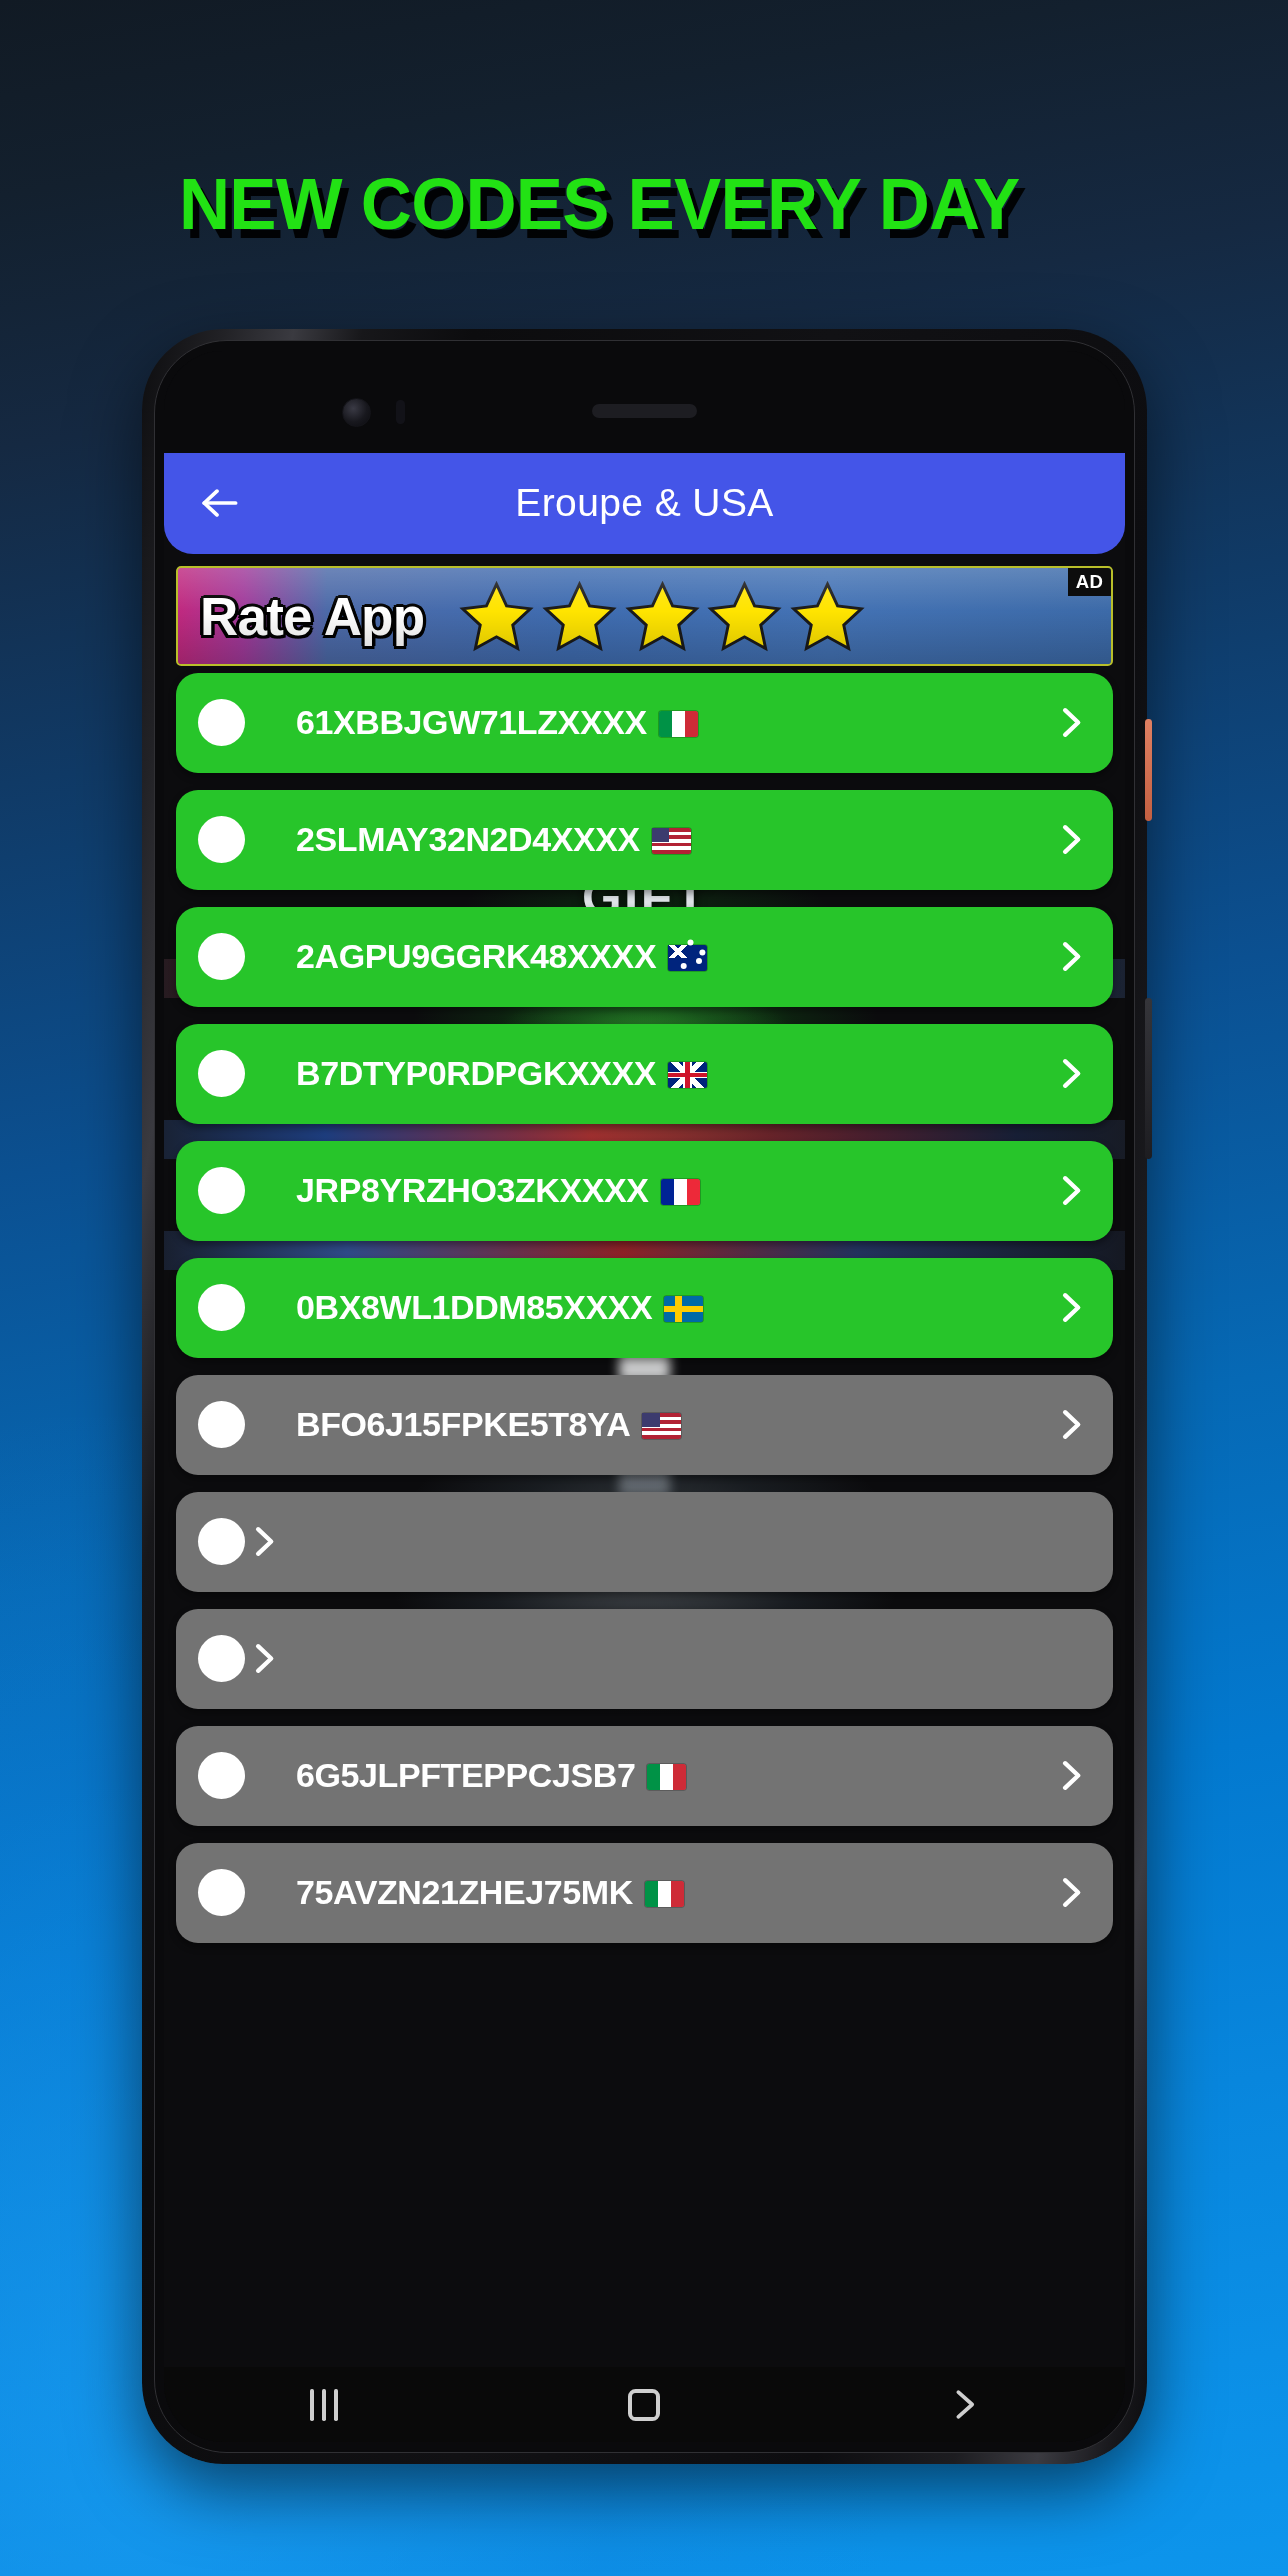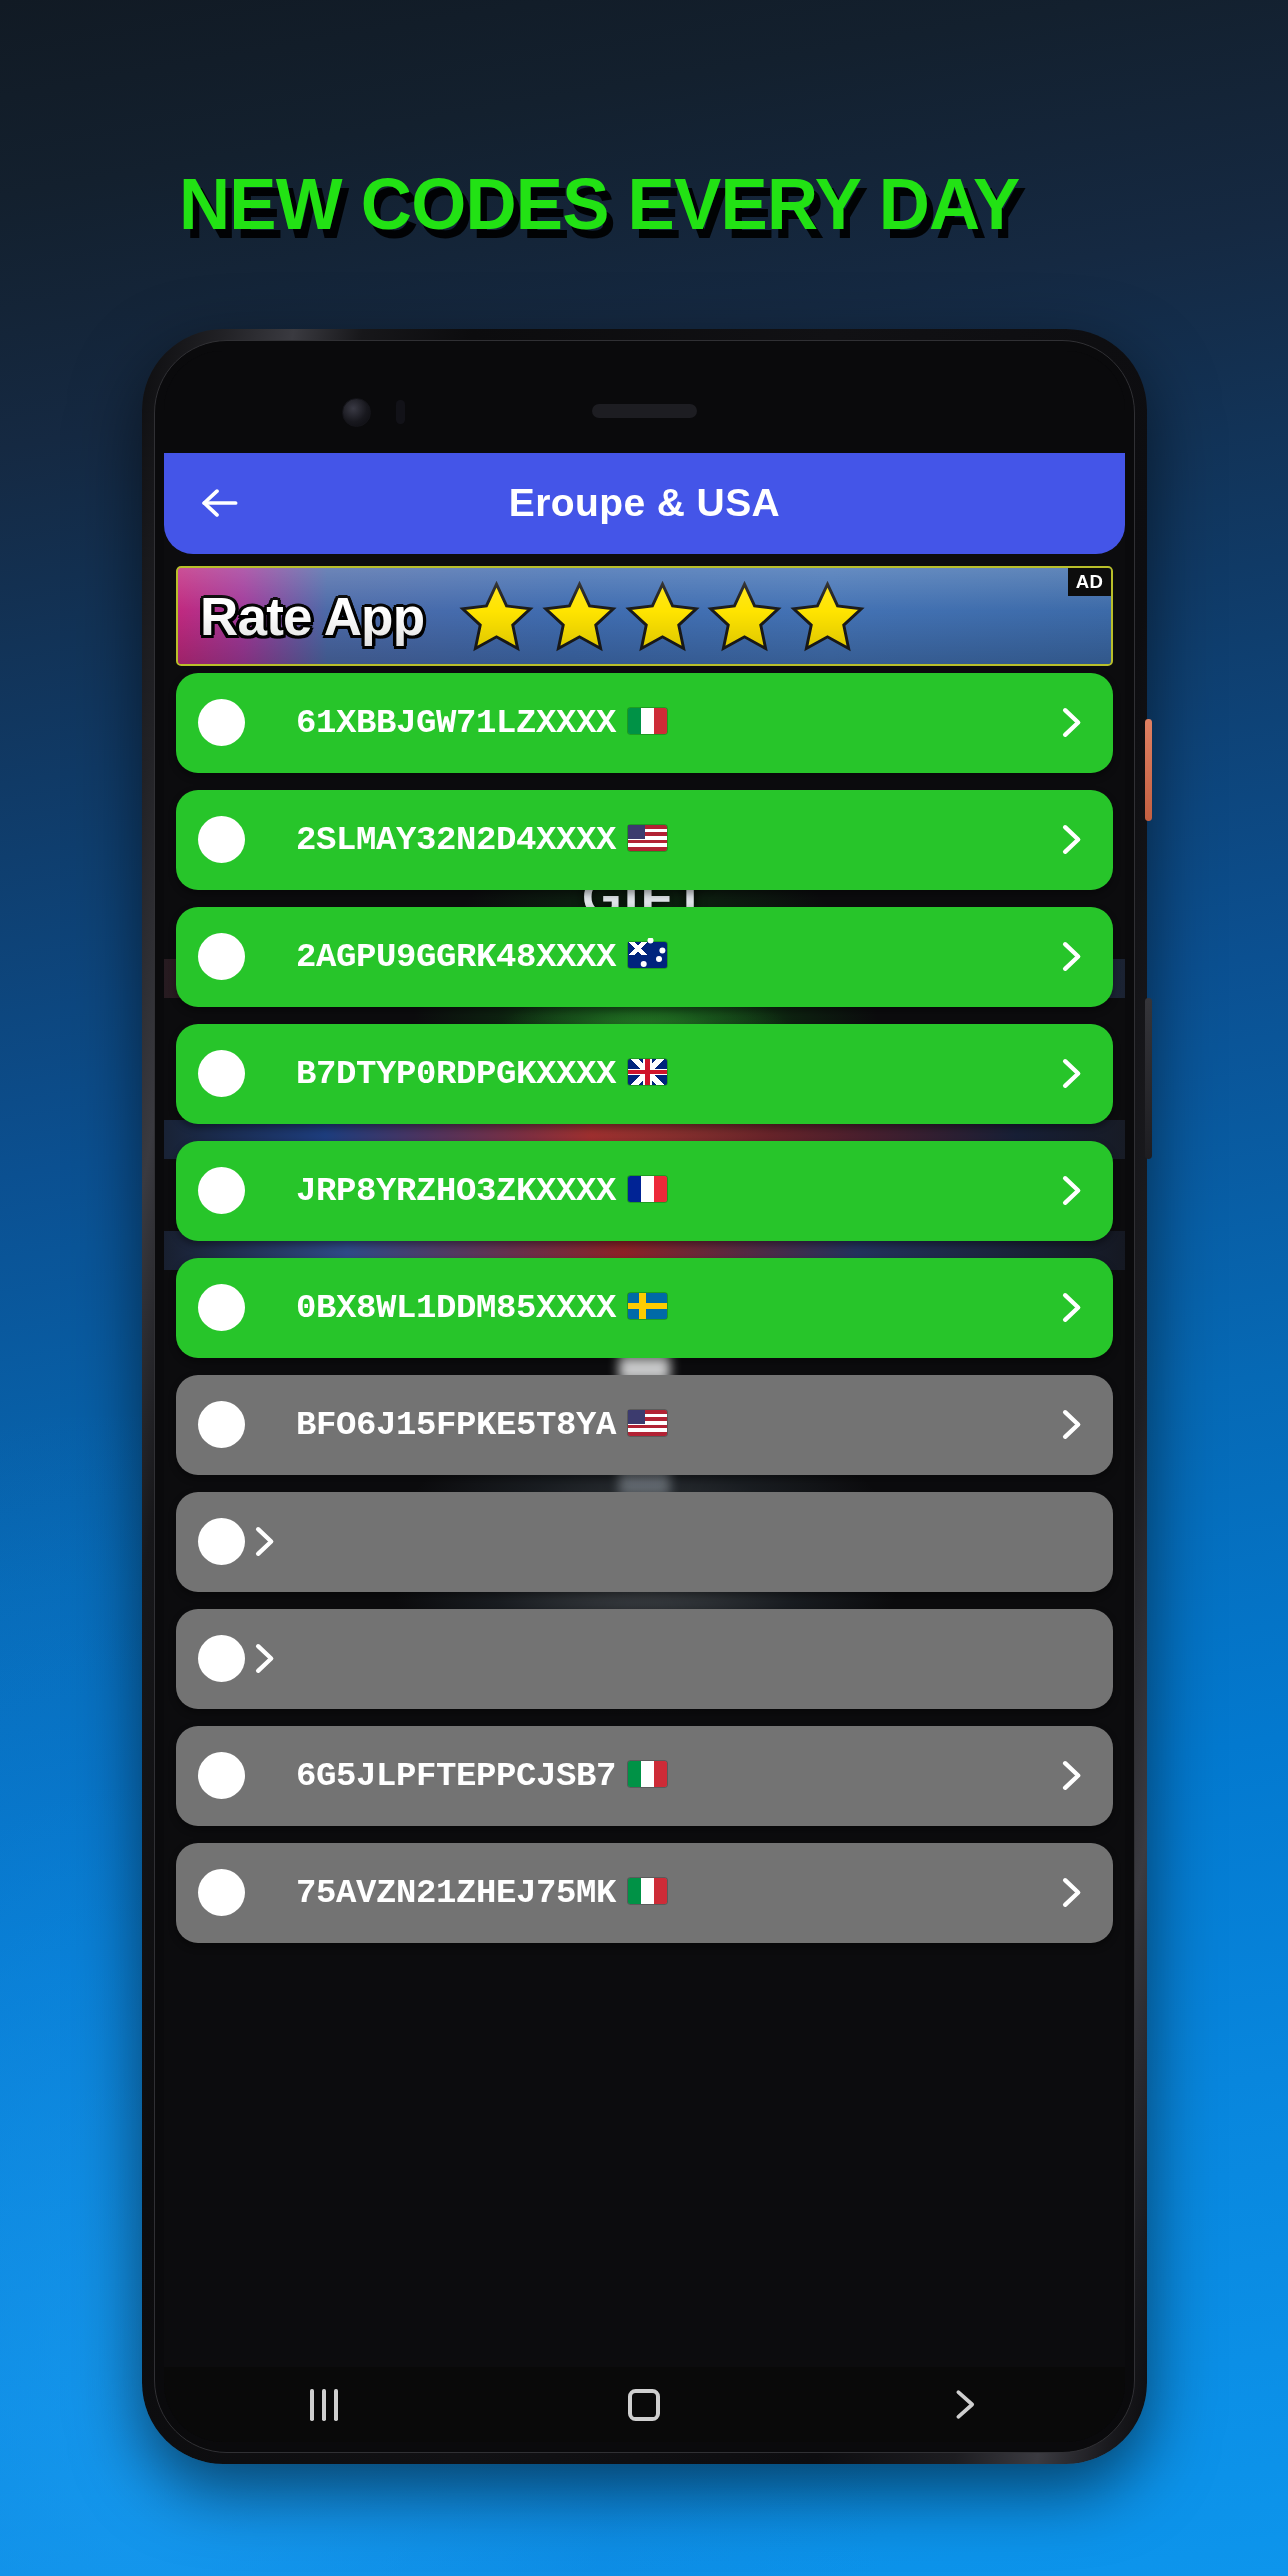--- a/index.html
+++ b/index.html
@@ -223,21 +223,21 @@
     align-items: center;
     justify-content: center;
     cursor: pointer;
     flex: 0 0 auto;
   }
   .appbar-title {
     flex: 1 1 auto;
     text-align: center;
     color: #ffffff;
     font-size: 39px;
-    font-weight: bold;
+    font-weight: normal;
     letter-spacing: 0.4px;
     margin-right: 61px;
   }
 
   
   .ad-banner {
     position: relative;
     z-index: 3;
     margin: 12px 12px 0 12px;
     height: 100px;
@@ -299,21 +299,20 @@
   }
   .code-row {
     height: 100px;
     border-radius: 22px;
     display: flex;
     align-items: center;
     margin-bottom: 17px;
     padding: 0 24px 0 22px;
     cursor: pointer;
     box-shadow: 0 3.4px 7.6px rgba(0,0,0,0.38);
-    font-family: Liberation Mono, monospace;
   }
   .code-row.green { background: #27c52a; }
   .code-row.orange { background: #737373; }
 
   .row-bullet {
     width: 47px;
     height: 47px;
     border-radius: 50%;
     background: #ffffff;
     flex: 0 0 auto;

